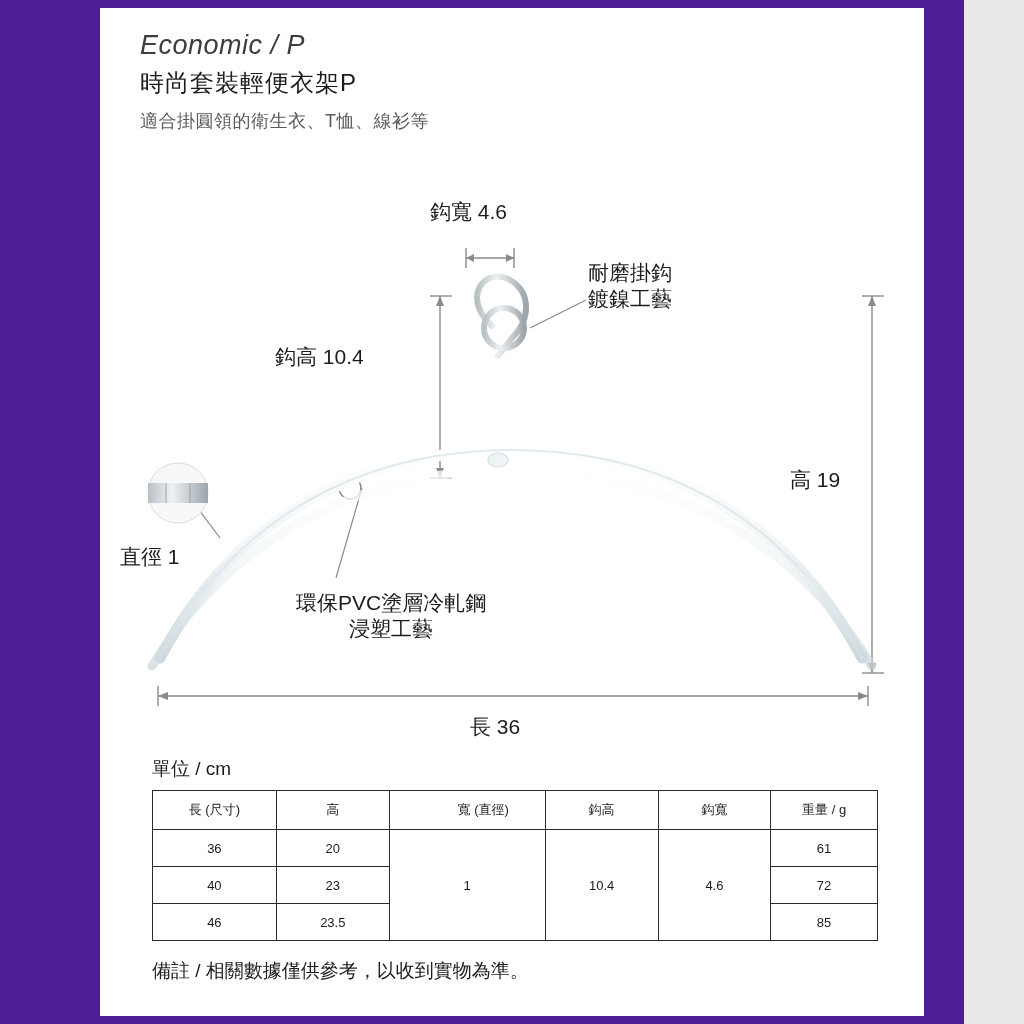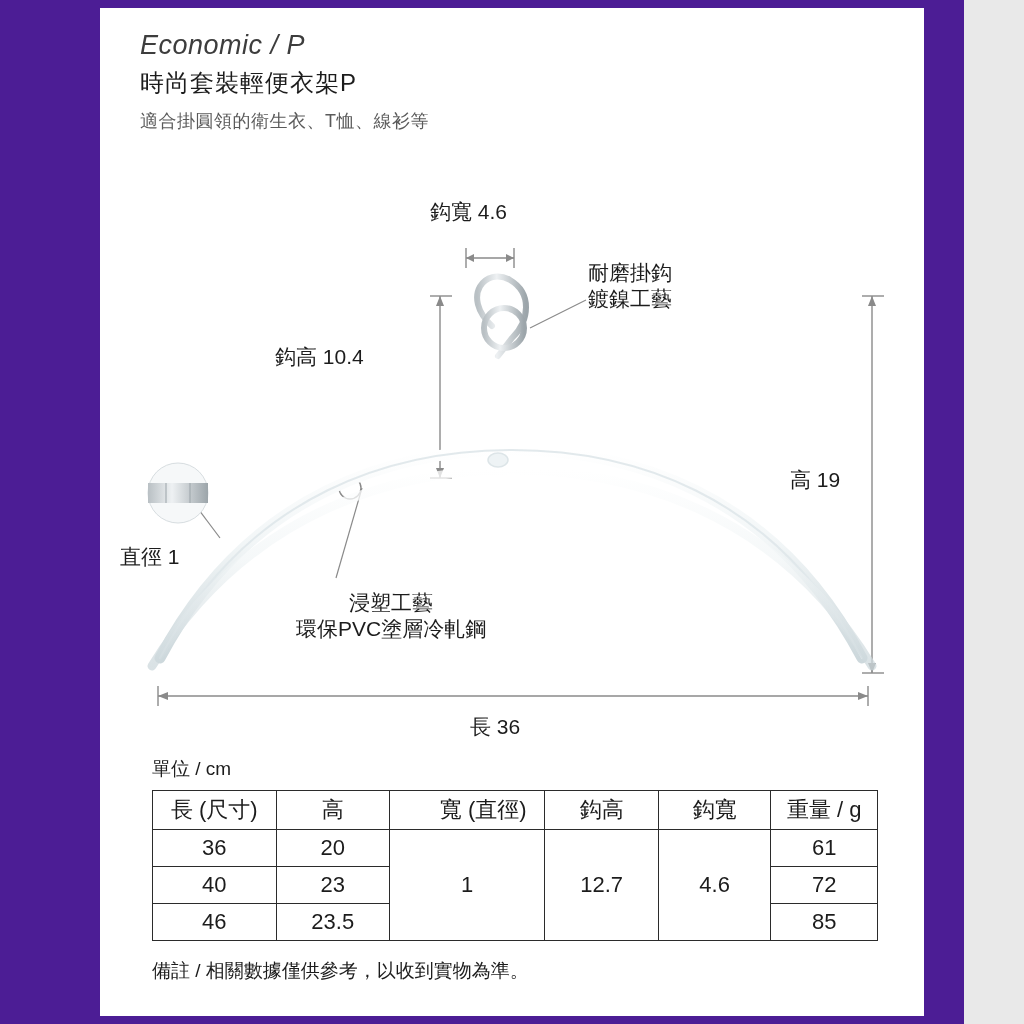--- a/index.html
+++ b/index.html
@@ -132,21 +132,21 @@
     top: 748px;
     font-size: 19px;
     color: #1c1c1c;
   }
   table.spec {
     position: absolute;
     left: 52px;
     top: 782px;
     width: 726px;
     border-collapse: collapse;
-    font-size: 22px;
+    font-size: 13px;
     color: #1c1c1c;
   }
   table.spec th, table.spec td {
     border: 1px solid #2b2b2b;
     text-align: center;
     height: 36px;
     font-weight: normal;
     padding: 0;
   }
   table.spec thead th { height: 38px; }
@@ -248,22 +248,22 @@
       <div class="dim-label" style="left:175px; top:155px;">鈎高 10.4</div>
       <div class="dim-label" style="left:690px; top:250px;margin-top:28px;">高 19</div>
       <div class="dim-label" style="left:370px; top:525px;text-align:center;">長 36</div>
       <div class="dim-label" style="left:20px; top:355px;">直徑 1</div>
 
       <div class="callout-label" style="left:488px; top:72px;text-align:right;">
         <div>耐磨掛鈎</div>
         <div>鍍鎳工藝</div>
       </div>
       <div class="callout-label" style="left:196px; top:402px;">
+        <div>環保PVC塗層冷軋鋼</div>
         <div>浸塑工藝</div>
-        <div>環保PVC塗層冷軋鋼</div>
       </div>
     </div>
 
     <div class="unit-label">單位 / cm</div>
 
     <table class="spec">
       <thead>
         <tr>
           <th style="width:130px;">長 (尺寸)</th>
           <th style="width:118px;">高</th>
@@ -271,21 +271,21 @@
           <th style="width:118px;">鈎高</th>
           <th style="width:118px;">鈎寬</th>
           <th style="width:112px;">重量 / g</th>
         </tr>
       </thead>
       <tbody>
         <tr>
           <td>36</td>
           <td>20</td>
           <td rowspan="3">1</td>
-          <td rowspan="3">12.7</td>
+          <td rowspan="3">10.4</td>
           <td rowspan="3">4.6</td>
           <td>61</td>
         </tr>
         <tr>
           <td>40</td>
           <td>23</td>
           <td>72</td>
         </tr>
         <tr>
           <td>46</td>

